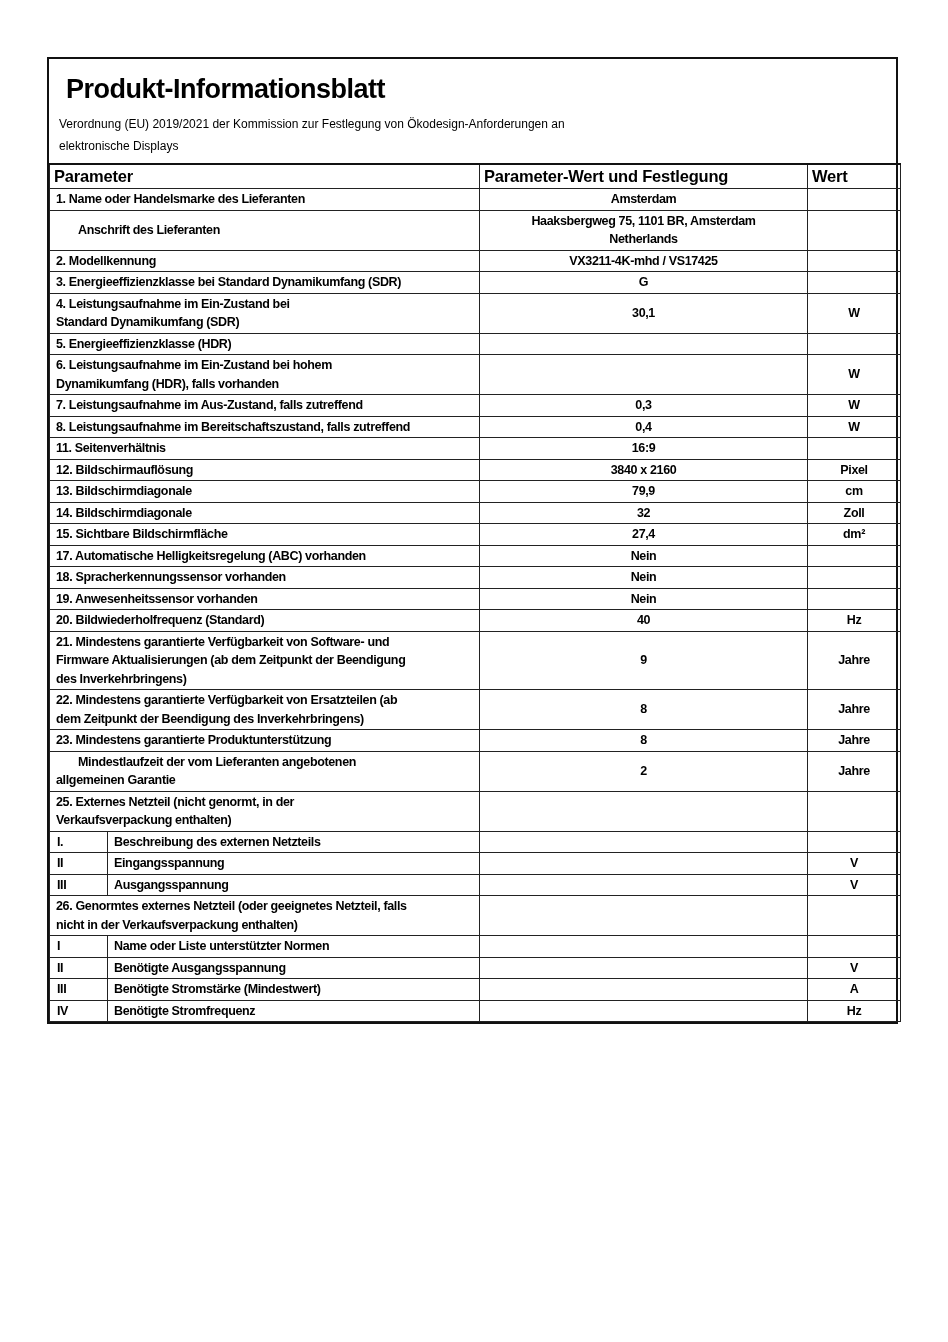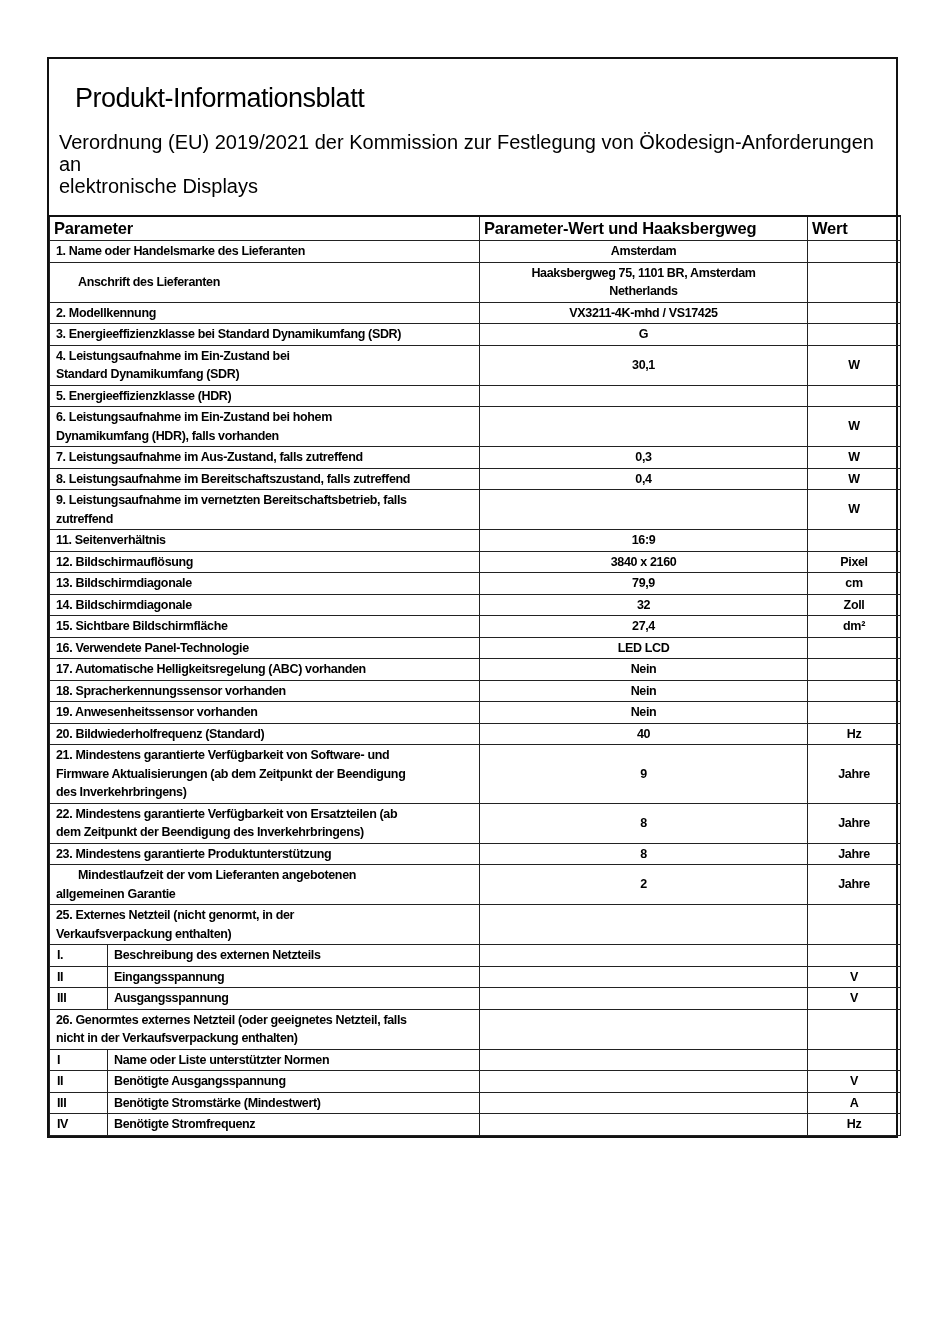--- a/index.html
+++ b/index.html
@@ -22,29 +22,29 @@
     top: 57px;
     width: 851px;
     border: 2px solid #111;
     box-sizing: border-box;
     background: #fff;
   }
   .title-block {
     padding: 6px 12px 6px 10px;
   }
   .doc-title {
-    margin: 16px;
+    margin: 7px;
     font-size: 27px;
-    font-weight: 400;
+    font-weight: 700;
     letter-spacing: -0.5px;
     line-height: 34px;
   }
   .doc-subtitle {
-    margin: 2px 0 12px 0;
-    font-size: 20px;
+    margin: 2px 0 0 0;
+    font-size: 12px;
     font-weight: 400;
     line-height: 22px;
     white-space: pre-line;
   }
   table.param-table {
     width: 100%;
     border-collapse: collapse;
     table-layout: fixed;
     border-top: 2px solid #111;
   }
@@ -104,21 +104,21 @@
     <table class="param-table">
       <colgroup>
         <col class="c-roman">
         <col class="c-param">
         <col class="c-value">
         <col class="c-unit">
       </colgroup>
       <thead>
         <tr>
           <th colspan="2">Parameter</th>
-          <th>Parameter-Wert und Haaksbergweg</th>
+          <th>Parameter-Wert und Festlegung</th>
           <th>Wert</th>
         </tr>
       </thead>
       <tbody>
           <tr>
             <td colspan="2" class="cell-param">1. Name oder Handelsmarke des Lieferanten</td>
             <td class="cell-value">Amsterdam</td>
             <td class="cell-unit"></td>
           </tr>
           <tr>
@@ -158,26 +158,20 @@
             <td colspan="2" class="cell-param">7. Leistungsaufnahme im Aus-Zustand, falls zutreffend</td>
             <td class="cell-value">0,3</td>
             <td class="cell-unit">W</td>
           </tr>
           <tr>
             <td colspan="2" class="cell-param">8. Leistungsaufnahme im Bereitschaftszustand, falls zutreffend</td>
             <td class="cell-value">0,4</td>
             <td class="cell-unit">W</td>
           </tr>
           <tr>
-            <td colspan="2" class="cell-param">9. Leistungsaufnahme im vernetzten Bereitschaftsbetrieb, falls
-zutreffend</td>
-            <td class="cell-value"></td>
-            <td class="cell-unit">W</td>
-          </tr>
-          <tr>
             <td colspan="2" class="cell-param">11. Seitenverhältnis</td>
             <td class="cell-value">16:9</td>
             <td class="cell-unit"></td>
           </tr>
           <tr>
             <td colspan="2" class="cell-param">12. Bildschirmauflösung</td>
             <td class="cell-value">3840 x 2160</td>
             <td class="cell-unit">Pixel</td>
           </tr>
           <tr>
@@ -187,25 +181,20 @@
           </tr>
           <tr>
             <td colspan="2" class="cell-param">14. Bildschirmdiagonale</td>
             <td class="cell-value">32</td>
             <td class="cell-unit">Zoll</td>
           </tr>
           <tr>
             <td colspan="2" class="cell-param">15. Sichtbare Bildschirmfläche</td>
             <td class="cell-value">27,4</td>
             <td class="cell-unit">dm²</td>
-          </tr>
-          <tr>
-            <td colspan="2" class="cell-param">16. Verwendete Panel-Technologie</td>
-            <td class="cell-value">LED LCD</td>
-            <td class="cell-unit"></td>
           </tr>
           <tr>
             <td colspan="2" class="cell-param">17. Automatische Helligkeitsregelung (ABC) vorhanden</td>
             <td class="cell-value">Nein</td>
             <td class="cell-unit"></td>
           </tr>
           <tr>
             <td colspan="2" class="cell-param">18. Spracherkennungssensor vorhanden</td>
             <td class="cell-value">Nein</td>
             <td class="cell-unit"></td>

